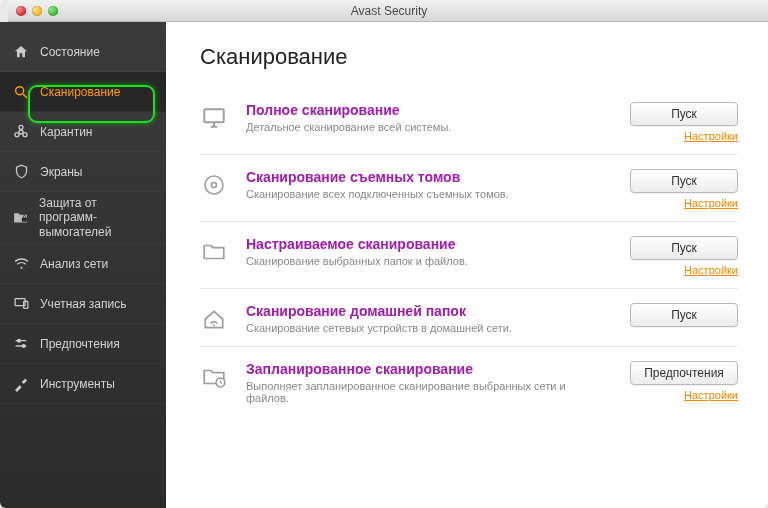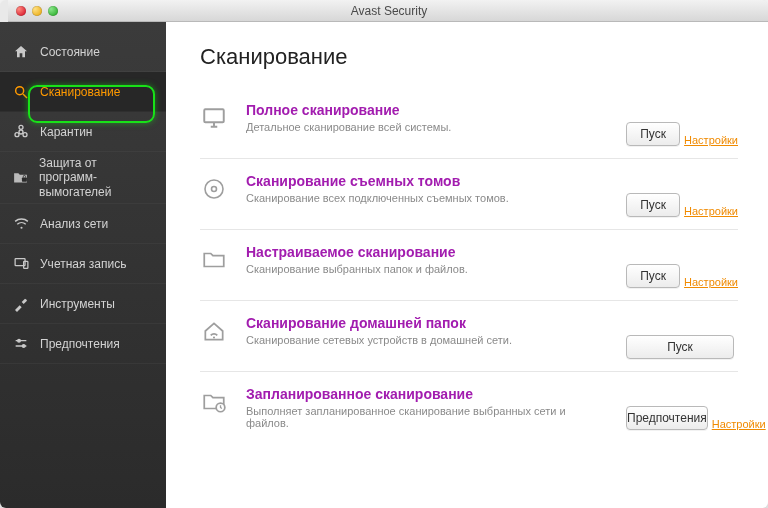--- a/index.html
+++ b/index.html
@@ -88,24 +88,23 @@
     color: #9e9e9e;
     margin-top: 2px;
     flex-shrink: 0;
   }
   .scan-text { flex: 1; min-width: 0; }
   .scan-title { font-size: 14px; font-weight: 600; color: #a21caf; margin-bottom: 3px; }
   .scan-desc { font-size: 11px; color: #8a8a8a; }
   .scan-actions {
     width: 112px;
     display: flex;
-    flex-direction: row;
+    flex-direction: column;
     align-items: flex-end;
     gap: 4px;
-    margin-top: 20px;
   }
   .btn {
     width: 108px; height: 24px;
     border: 1px solid #b9b9b9;
     border-radius: 4px;
     background: linear-gradient(#ffffff, #ececec);
     font-size: 12px;
     color: #333;
     cursor: pointer;
     box-shadow: 0 1px 0 rgba(0,0,0,0.05);
@@ -162,20 +161,28 @@
           <svg width="16" height="16" viewBox="0 0 24 24" fill="none" stroke="currentColor" stroke-width="2">
               <circle cx="12" cy="12" r="3"></circle>
               <circle cx="12" cy="5" r="3"></circle>
               <circle cx="6" cy="16" r="3"></circle>
               <circle cx="18" cy="16" r="3"></circle>
             </svg>
         </span>
         <span>Карантин</span>
       </div>
 
+      <div class="side-item">
+        <span class="ico">
+          <svg width="15" height="15" viewBox="0 0 24 24" fill="none" stroke="currentColor" stroke-width="2">
+              <path d="M12 2l8 3v6c0 5-3.5 9-8 11-4.5-2-8-6-8-11V5z"></path>
+            </svg>
+        </span>
+        <span>Экраны</span>
+      </div>
 
       <div class="side-item multi">
         <span class="ico">
           <svg width="17" height="17" viewBox="0 0 24 24" fill="currentColor">
               <path d="M3 6h6l2 2h10v11H3z" opacity="0.9"></path>
               <rect x="14" y="12" width="7" height="6" rx="1" fill="#2b2b2b"></rect>
               <path d="M16 12v-1.5a1.5 1.5 0 013 0V12" stroke="#2b2b2b" stroke-width="1.2" fill="none"></path>
             </svg>
         </span>
         <span>Защита от программ-вымогателей</span>
@@ -193,43 +200,43 @@
       </div>
 
       <div class="side-item">
         <span class="ico">
           <svg width="17" height="17" viewBox="0 0 24 24" fill="none" stroke="currentColor" stroke-width="1.8">
               <rect x="3" y="5" width="14" height="10" rx="1"></rect>
               <rect x="15" y="9" width="6" height="10" rx="1"></rect>
             </svg>
         </span>
         <span>Учетная запись</span>
-      </div>
-
-      <div class="side-item">
-        <span class="ico">
-          <svg width="16" height="16" viewBox="0 0 24 24" fill="currentColor">
-              <path d="M21 7l-5 5-3-3 5-5a4 4 0 013 3zM3 21l7-7 3 3-7 7zM14 3l7 7M3 14l7 7"></path>
-            </svg>
-        </span>
-        <span>Инструменты</span>
       </div>
 
       <div class="side-item">
         <span class="ico">
           <svg width="16" height="16" viewBox="0 0 24 24" fill="none" stroke="currentColor" stroke-width="2">
               <line x1="4" y1="7" x2="20" y2="7"></line>
               <circle cx="9" cy="7" r="2" fill="currentColor"></circle>
               <line x1="4" y1="15" x2="20" y2="15"></line>
               <circle cx="16" cy="15" r="2" fill="currentColor"></circle>
             </svg>
         </span>
         <span>Предпочтения</span>
       </div>
 
+      <div class="side-item">
+        <span class="ico">
+          <svg width="16" height="16" viewBox="0 0 24 24" fill="currentColor">
+              <path d="M21 7l-5 5-3-3 5-5a4 4 0 013 3zM3 21l7-7 3 3-7 7zM14 3l7 7M3 14l7 7"></path>
+            </svg>
+        </span>
+        <span>Инструменты</span>
+      </div>
+
     </div>
 
     <div class="content">
       <h1 class="page-title">Сканирование</h1>
 
       <div class="scan-row">
         <div class="scan-icon">
           <svg width="26" height="26" viewBox="0 0 24 24" fill="none" stroke="currentColor" stroke-width="1.8">
               <rect x="3" y="4" width="18" height="12" rx="1"></rect>
               <line x1="9" y1="20" x2="15" y2="20"></line>

